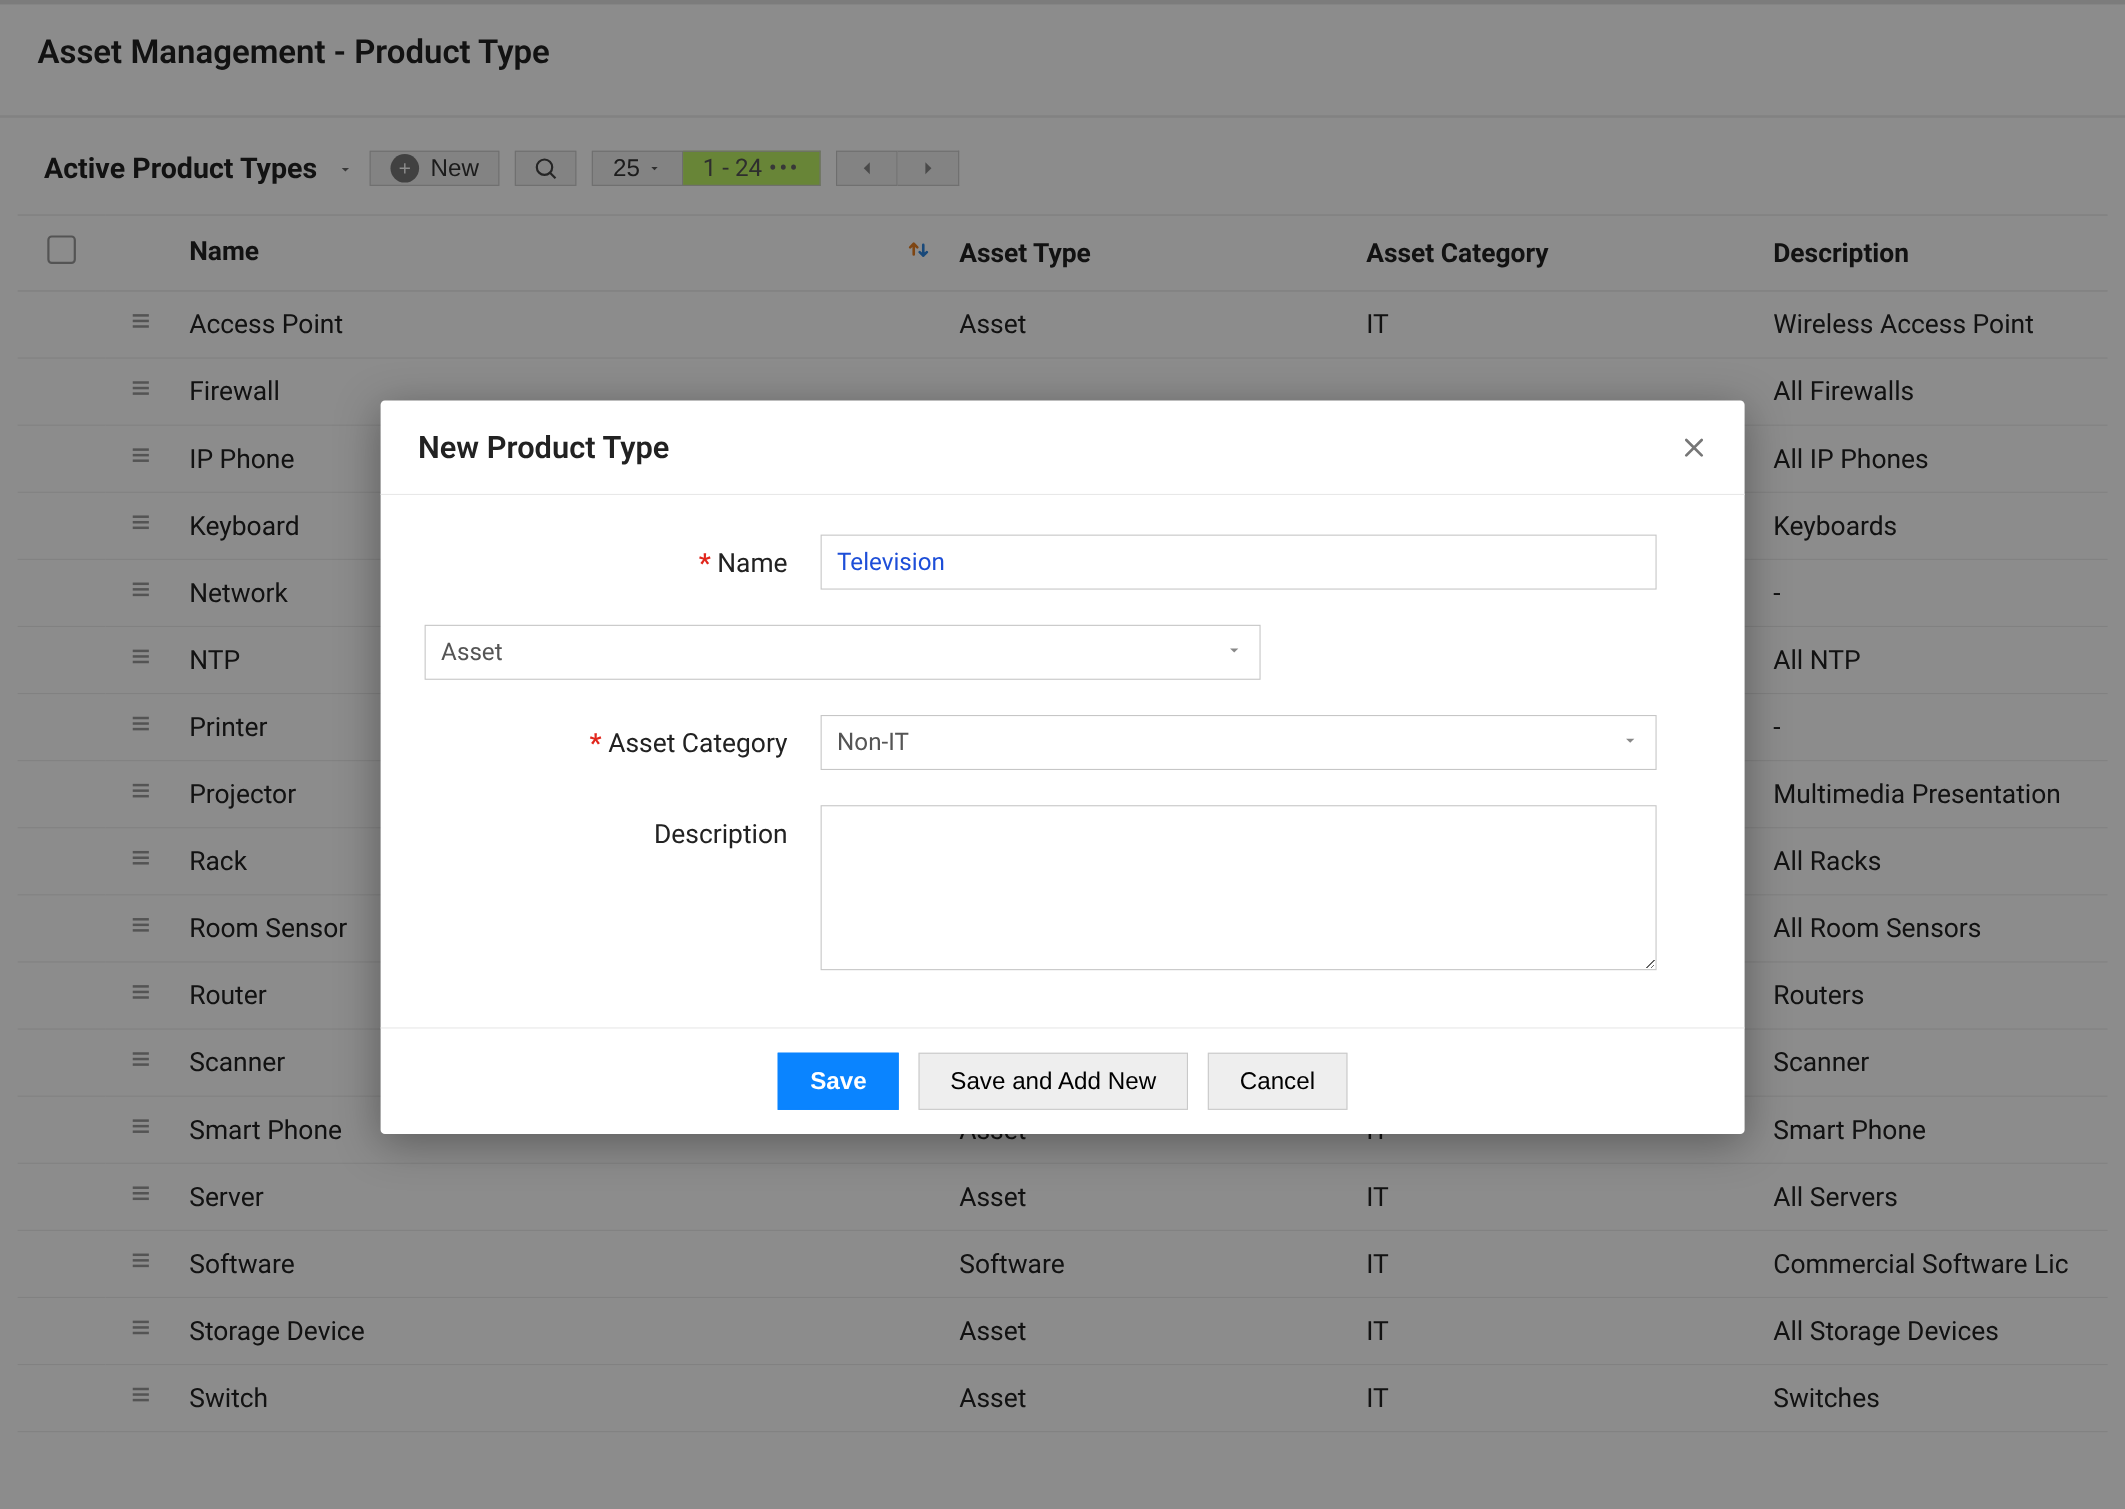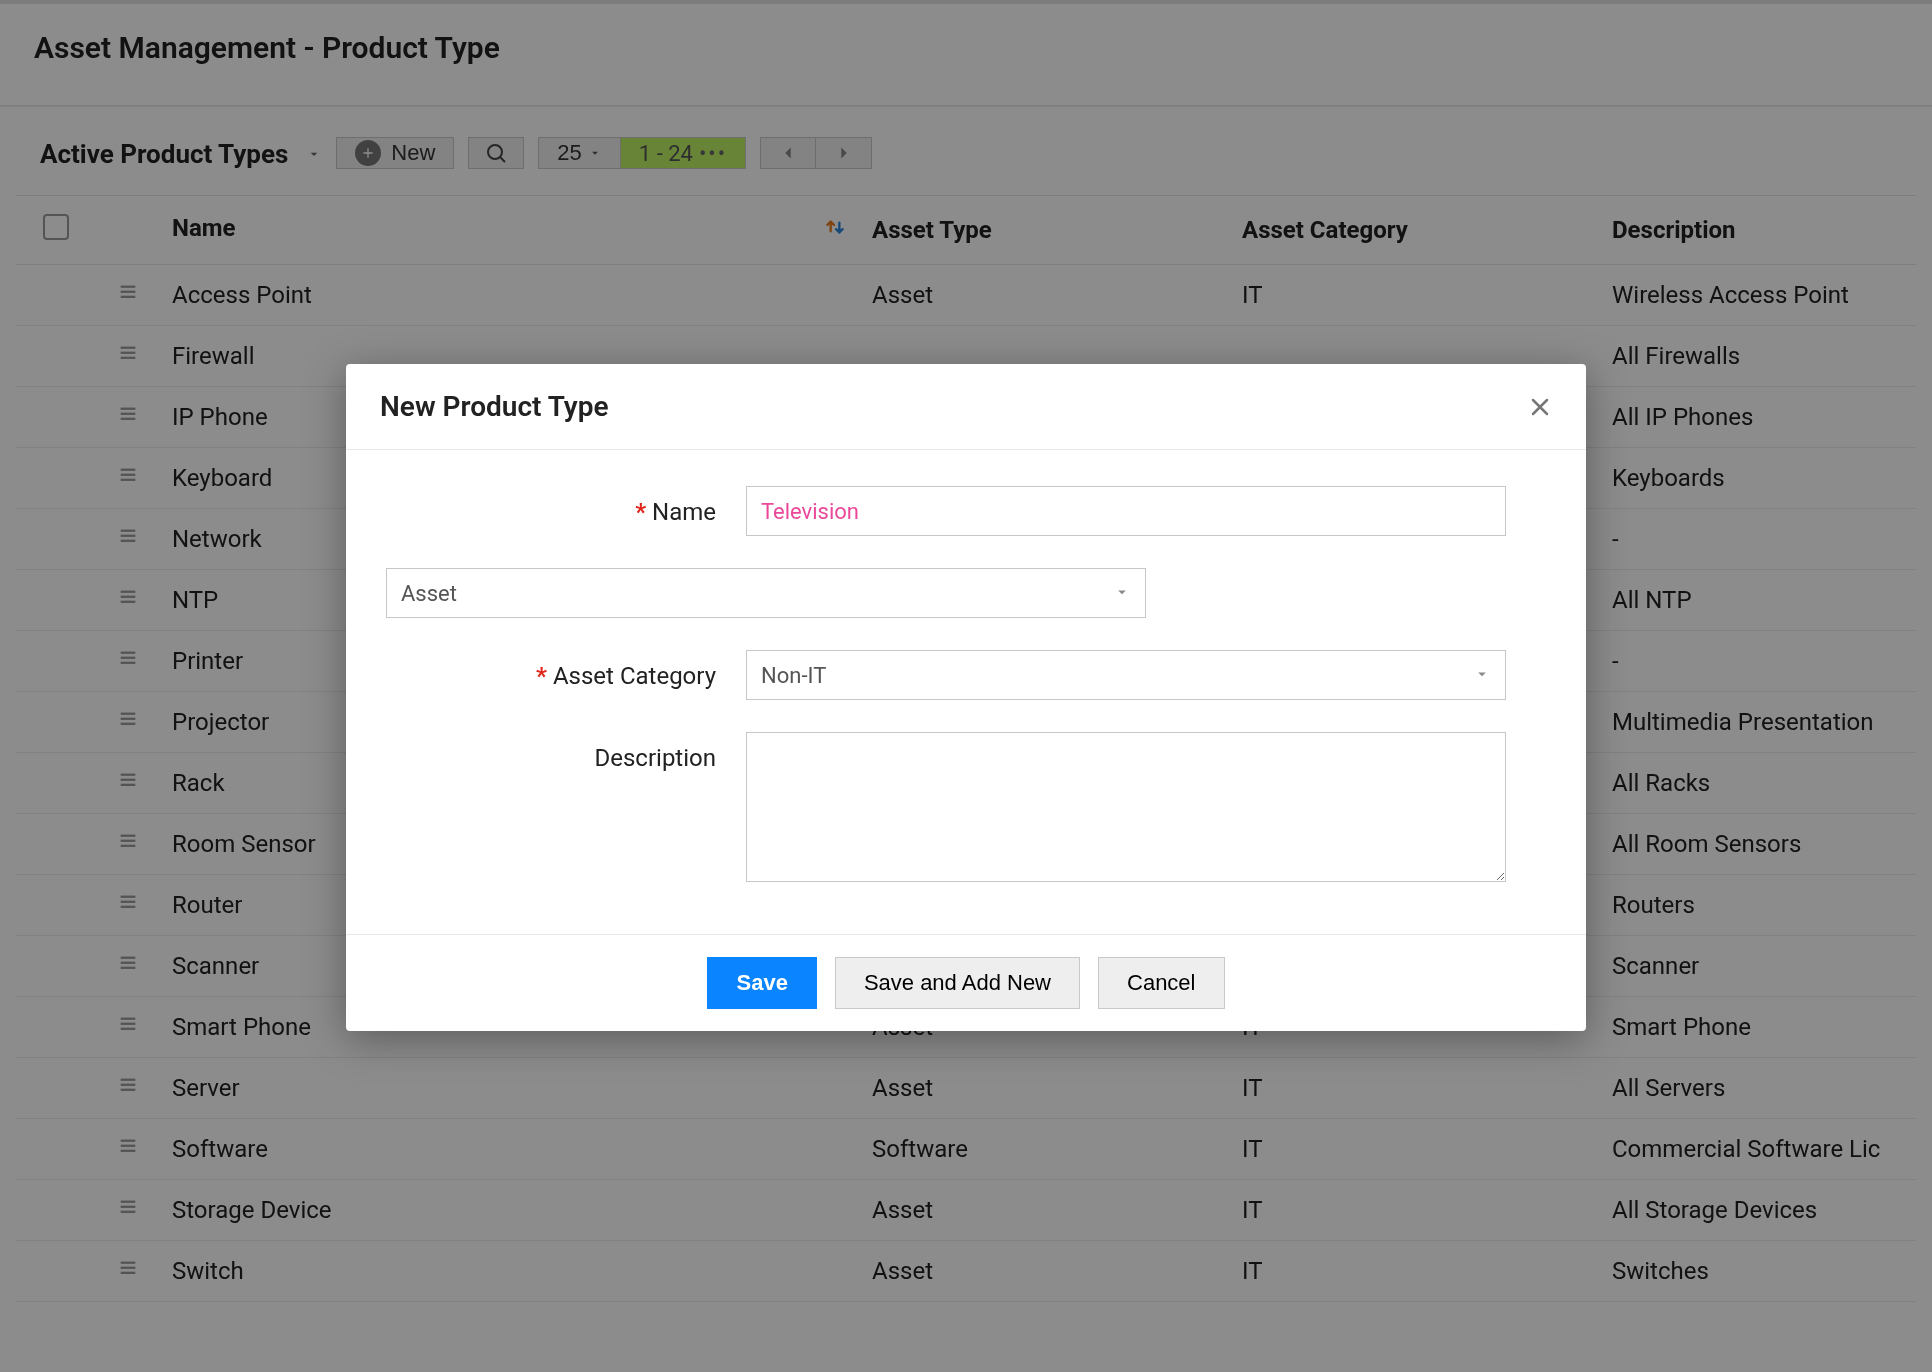--- a/index.html
+++ b/index.html
@@ -41,21 +41,21 @@
   .modal-header { display:flex; align-items:center; justify-content: space-between; padding: 26px 34px; border-bottom: 1px solid #e8e8e8; }
   .modal-title { font-size: 28px; font-weight: 600; }
   .modal-close { cursor:pointer; color:#777;}
   .modal-close svg{ width:24px; height:24px; display:block;}
   .modal-body { padding: 36px 40px 40px 40px; }
   .form-row { display:flex; align-items:flex-start; margin-bottom: 32px; }
   .form-row:last-child{ margin-bottom: 8px;}
   .form-label { width: 360px; text-align: right; padding-right: 30px; padding-top: 12px; font-size: 24px; }
   .req { color: #e1261c; margin-right: 6px; font-weight:700;}
   .form-control { flex: 1; }
-  .text-input, .select, .textarea { width: 760px; border: 1px solid #c6c6c6; font-size: 22px; padding: 12px 14px; background:#fff; color:#ec4899; font-family: inherit; }
+  .text-input, .select, .textarea { width: 760px; border: 1px solid #c6c6c6; font-size: 22px; padding: 12px 14px; background:#fff; color:#1d4ed8; font-family: inherit; }
   .text-input { height: 50px; }
   .select { height: 50px; display:flex; align-items:center; justify-content:space-between; color:#555;}
   .select svg { width:18px; height:18px; }
   .textarea { height: 150px; resize: both; }
   .modal-footer { border-top: 1px solid #e8e8e8; padding: 22px 0; display:flex; justify-content:center; gap: 18px; }
   .btn { height: 52px; padding: 0 28px; font-size: 22px; border: 1px solid #c9c9c9; background:#eee; cursor:pointer; }
   .btn.primary { background: #0a84ff; border-color:#0a84ff; color:#fff; font-weight:600;}
 </style>
 </head>
 <body>

